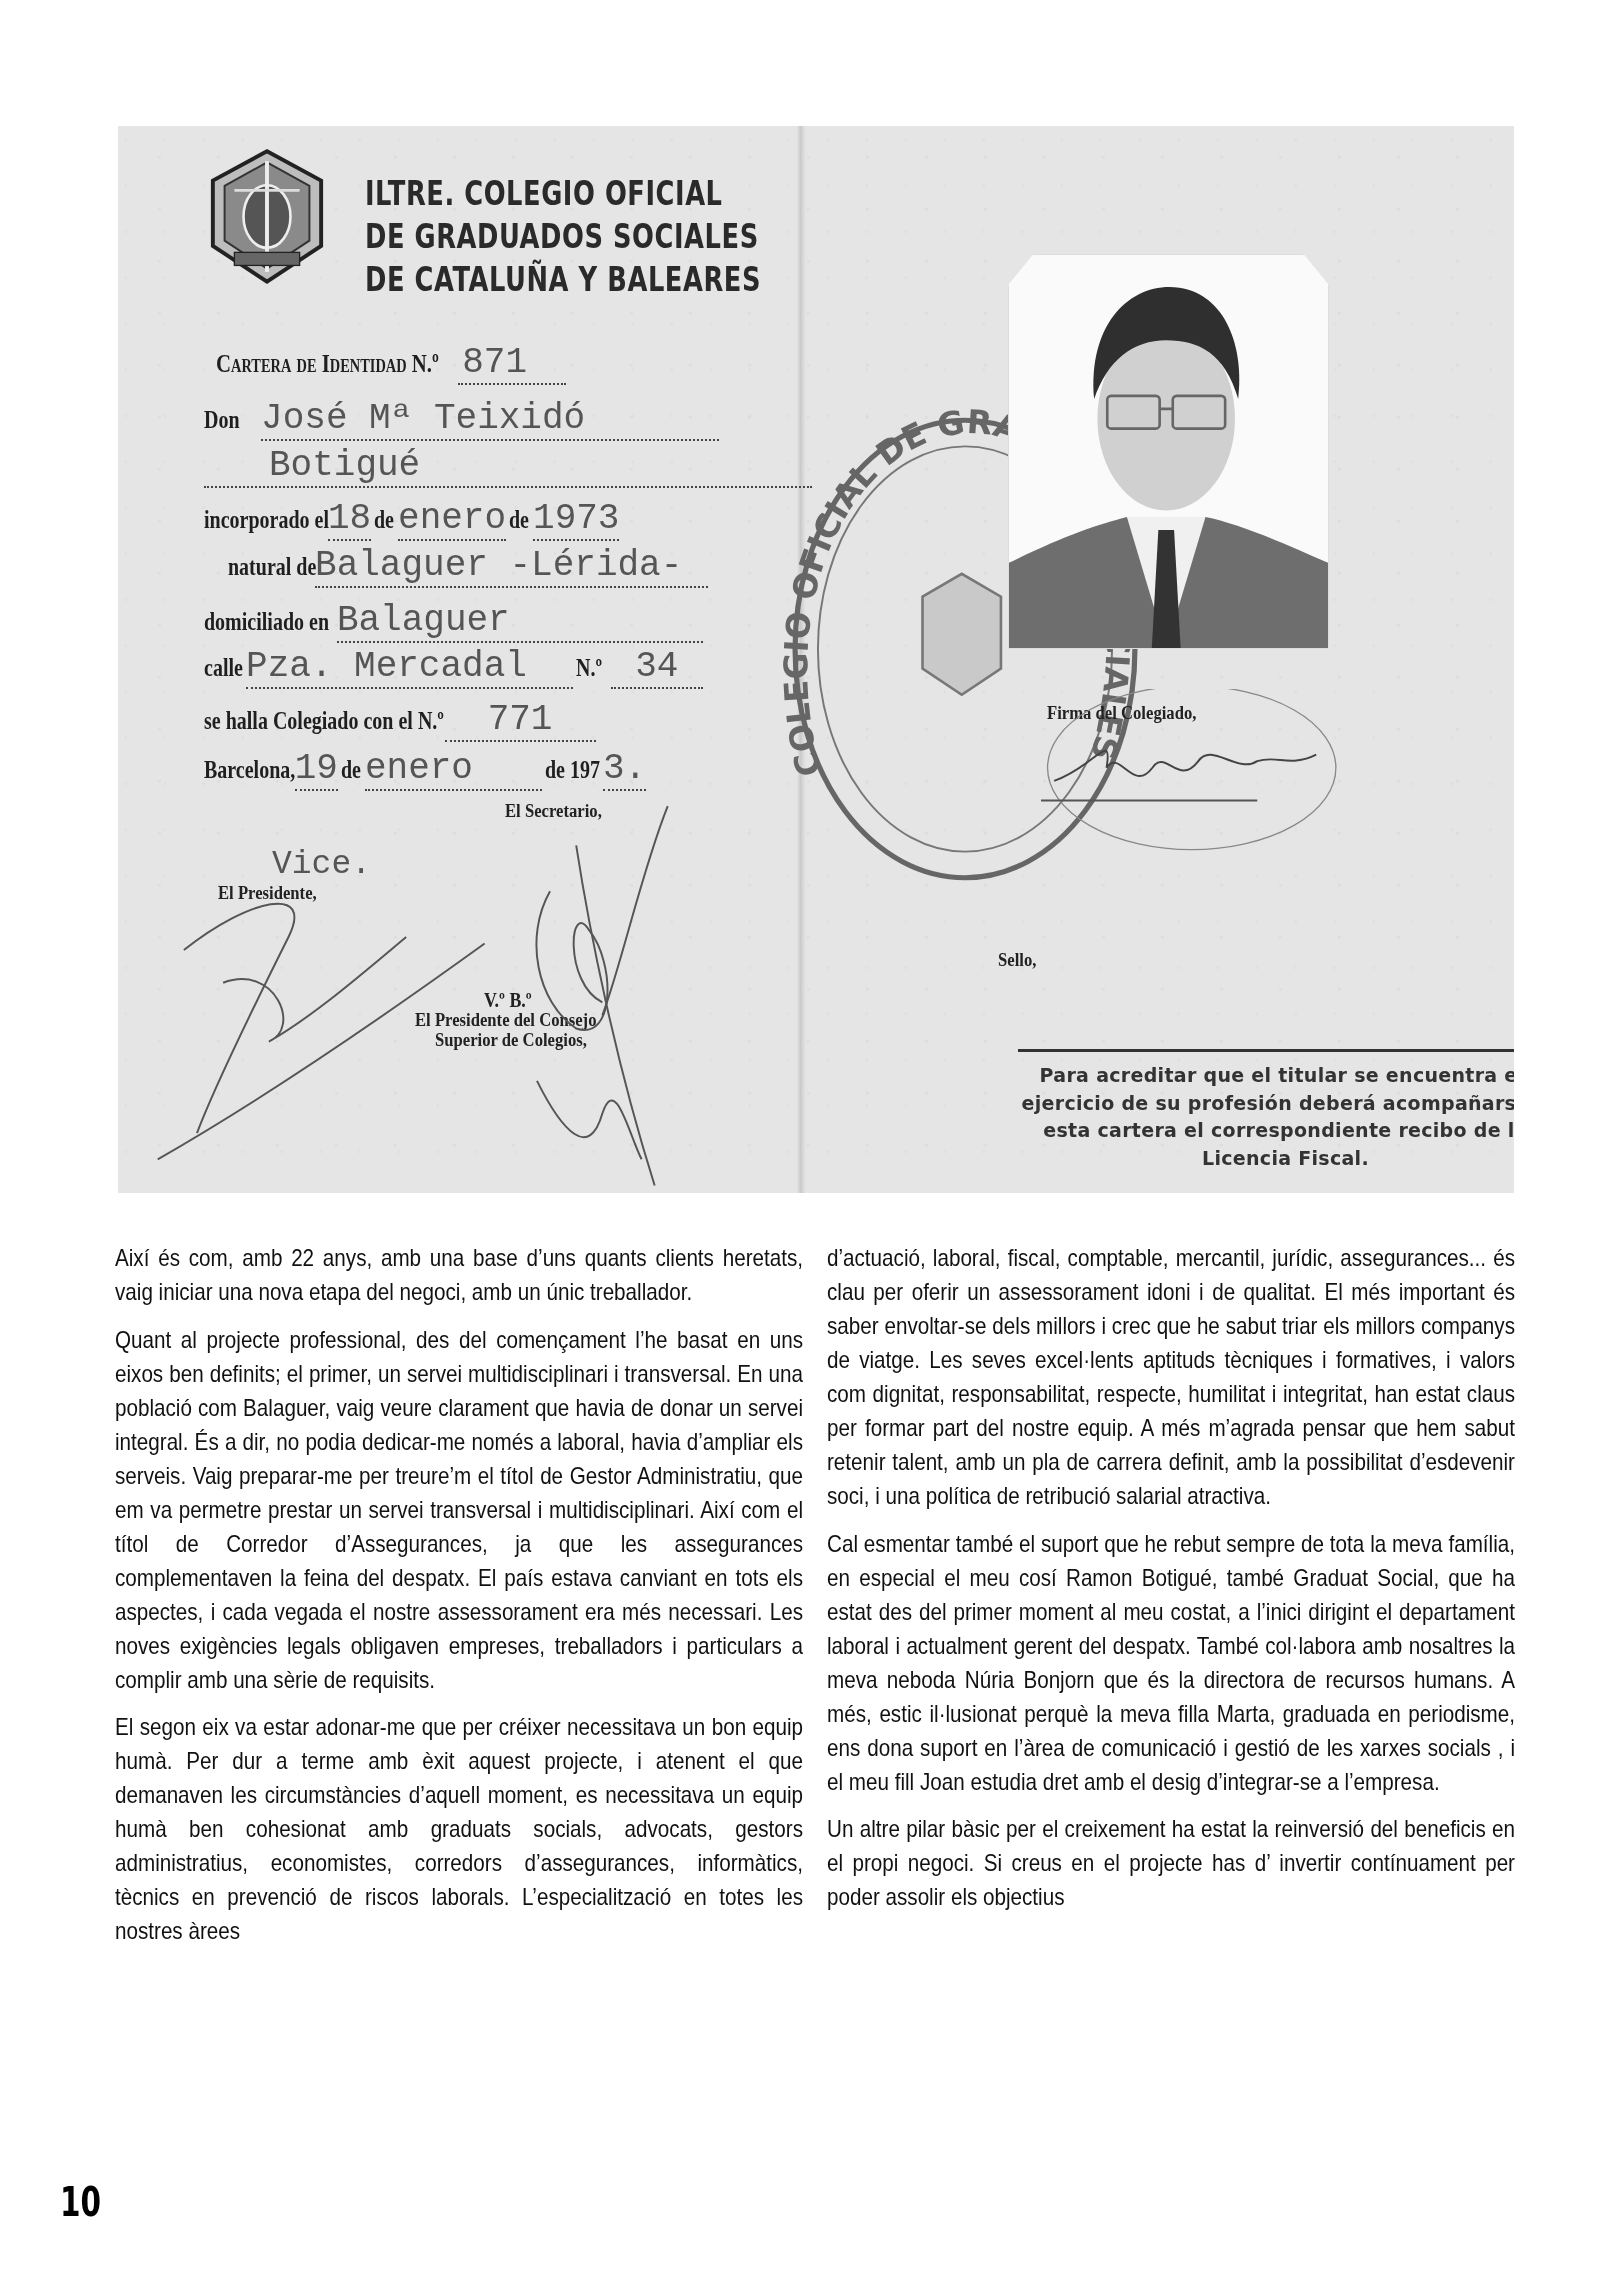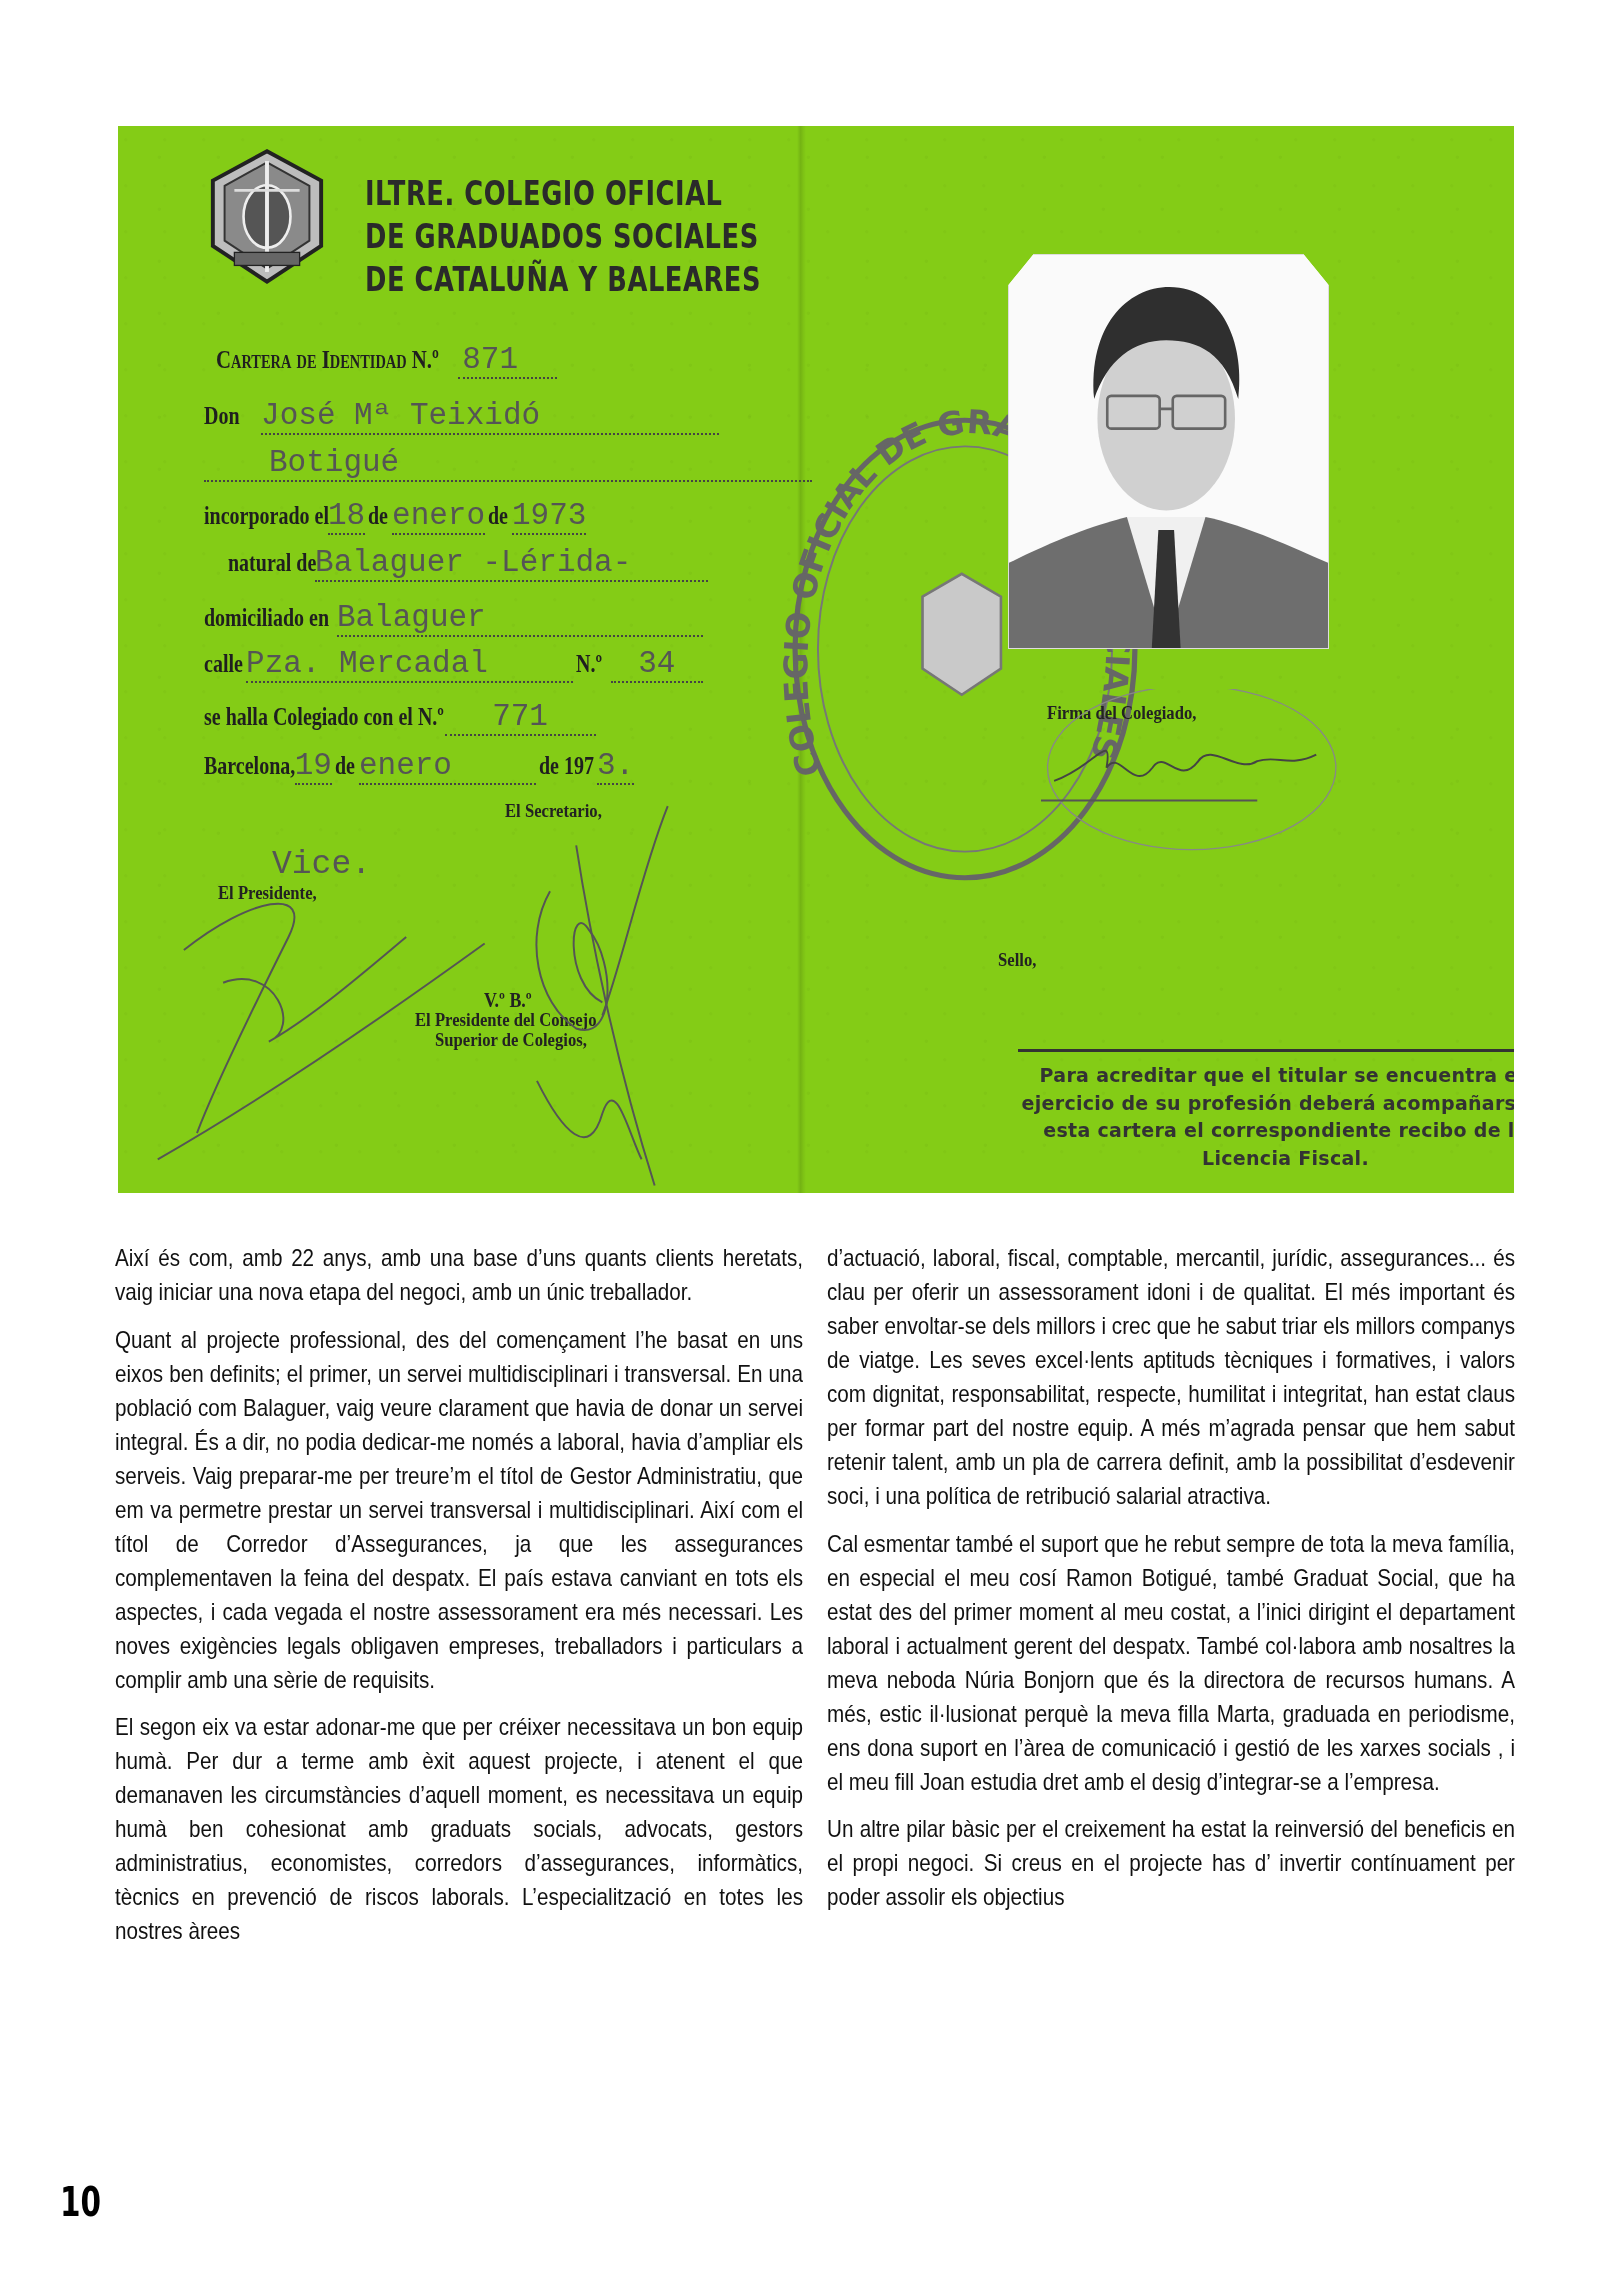--- a/index.html
+++ b/index.html
@@ -1,31 +1,31 @@
 <!DOCTYPE html>
 <html style="font-size:10.5px"><head>
 <meta charset="utf-8">
 <style>
   html, body { margin: 0; padding: 0; background: #ffffff; }
   body { width: 1623px; height: 2295px; position: relative; overflow: hidden; font-family: "Liberation Sans", sans-serif; color: #111; }
 
   
-  .card { position: absolute; left: 118px; top: 126px; width: 1396px; height: 1067px; background: #84cc16; overflow: hidden; }
+  .card { position: absolute; left: 118px; top: 126px; width: 1396px; height: 1067px; background: #e5e5e5; overflow: hidden; }
   .card::before { content: ""; position: absolute; inset: 0; background:
       radial-gradient(circle at 20% 30%, rgba(0,0,0,0.025) 0 1.3px, transparent 2px) 0 0/39px 46px,
       radial-gradient(circle at 70% 60%, rgba(0,0,0,0.03) 0 1.3px, transparent 2px) 0 0/59px 52px; }
   .fold { position: absolute; left: 679px; top: 0; width: 9.2px; height: 100%; background: linear-gradient(90deg, rgba(0,0,0,0) 0, rgba(0,0,0,0.12) 40%, rgba(0,0,0,0.05) 70%, rgba(0,0,0,0) 100%); }
 
   .emblem { position: absolute; left: 87px; top: 22px; width: 124px; height: 137px; }
   .org-title { position: absolute; left: 247px; top: 46px; font-family: "DejaVu Sans", sans-serif; font-weight: bold; font-size: 33px; line-height: 43px; letter-spacing: 0.7px; color: #2a2a2a; transform: scaleX(0.78); transform-origin: left top; white-space: nowrap; }
 
   .form { position: absolute; left: 75px; top: 0; width: 609px; font-family: "Liberation Serif", serif; color: #1f1f1f; }
   .frow { position: absolute; white-space: nowrap; }
   .lbl { font-family: "Liberation Serif", serif; font-weight: bold; font-size: 25px; transform: scaleX(0.8); transform-origin: left bottom; display: inline-block; }
-  .typed { font-family: "Liberation Mono", monospace; font-size: 31px; color: #555; }
+  .typed { font-family: "Liberation Mono", monospace; font-size: 36px; color: #555; }
   .dots { border-bottom: 2px dotted #444; display: inline-block; }
   .smallcaps { font-variant: small-caps; }
 
   .sig-label { position: absolute; font-family: "Liberation Serif", serif; font-weight: bold; font-size: 19.6px; color: #222; white-space: nowrap; transform: scaleX(0.85); transform-origin: left top; }
 
   .photo { position: absolute; left: 890px; top: 128px; width: 319px; height: 393px; background: #fff; border: 1.3px solid #ddd; clip-path: polygon(8% 0, 92% 0, 100% 8%, 100% 100%, 0 100%, 0 8%); overflow: hidden; }
 
   .stamp { position: absolute; left: 664px; top: 281px; width: 366px; height: 484px; }
   .notice-rule { position: absolute; left: 900px; top: 923px; width: 533px; height: 3.3px; background: #333; }
   .notice { position: absolute; left: 896px; top: 936px; width: 543px; font-family: "DejaVu Sans", sans-serif; font-weight: bold; font-size: 19px; line-height: 27.5px; text-align: center; color: #333; letter-spacing: 0.3px; }

